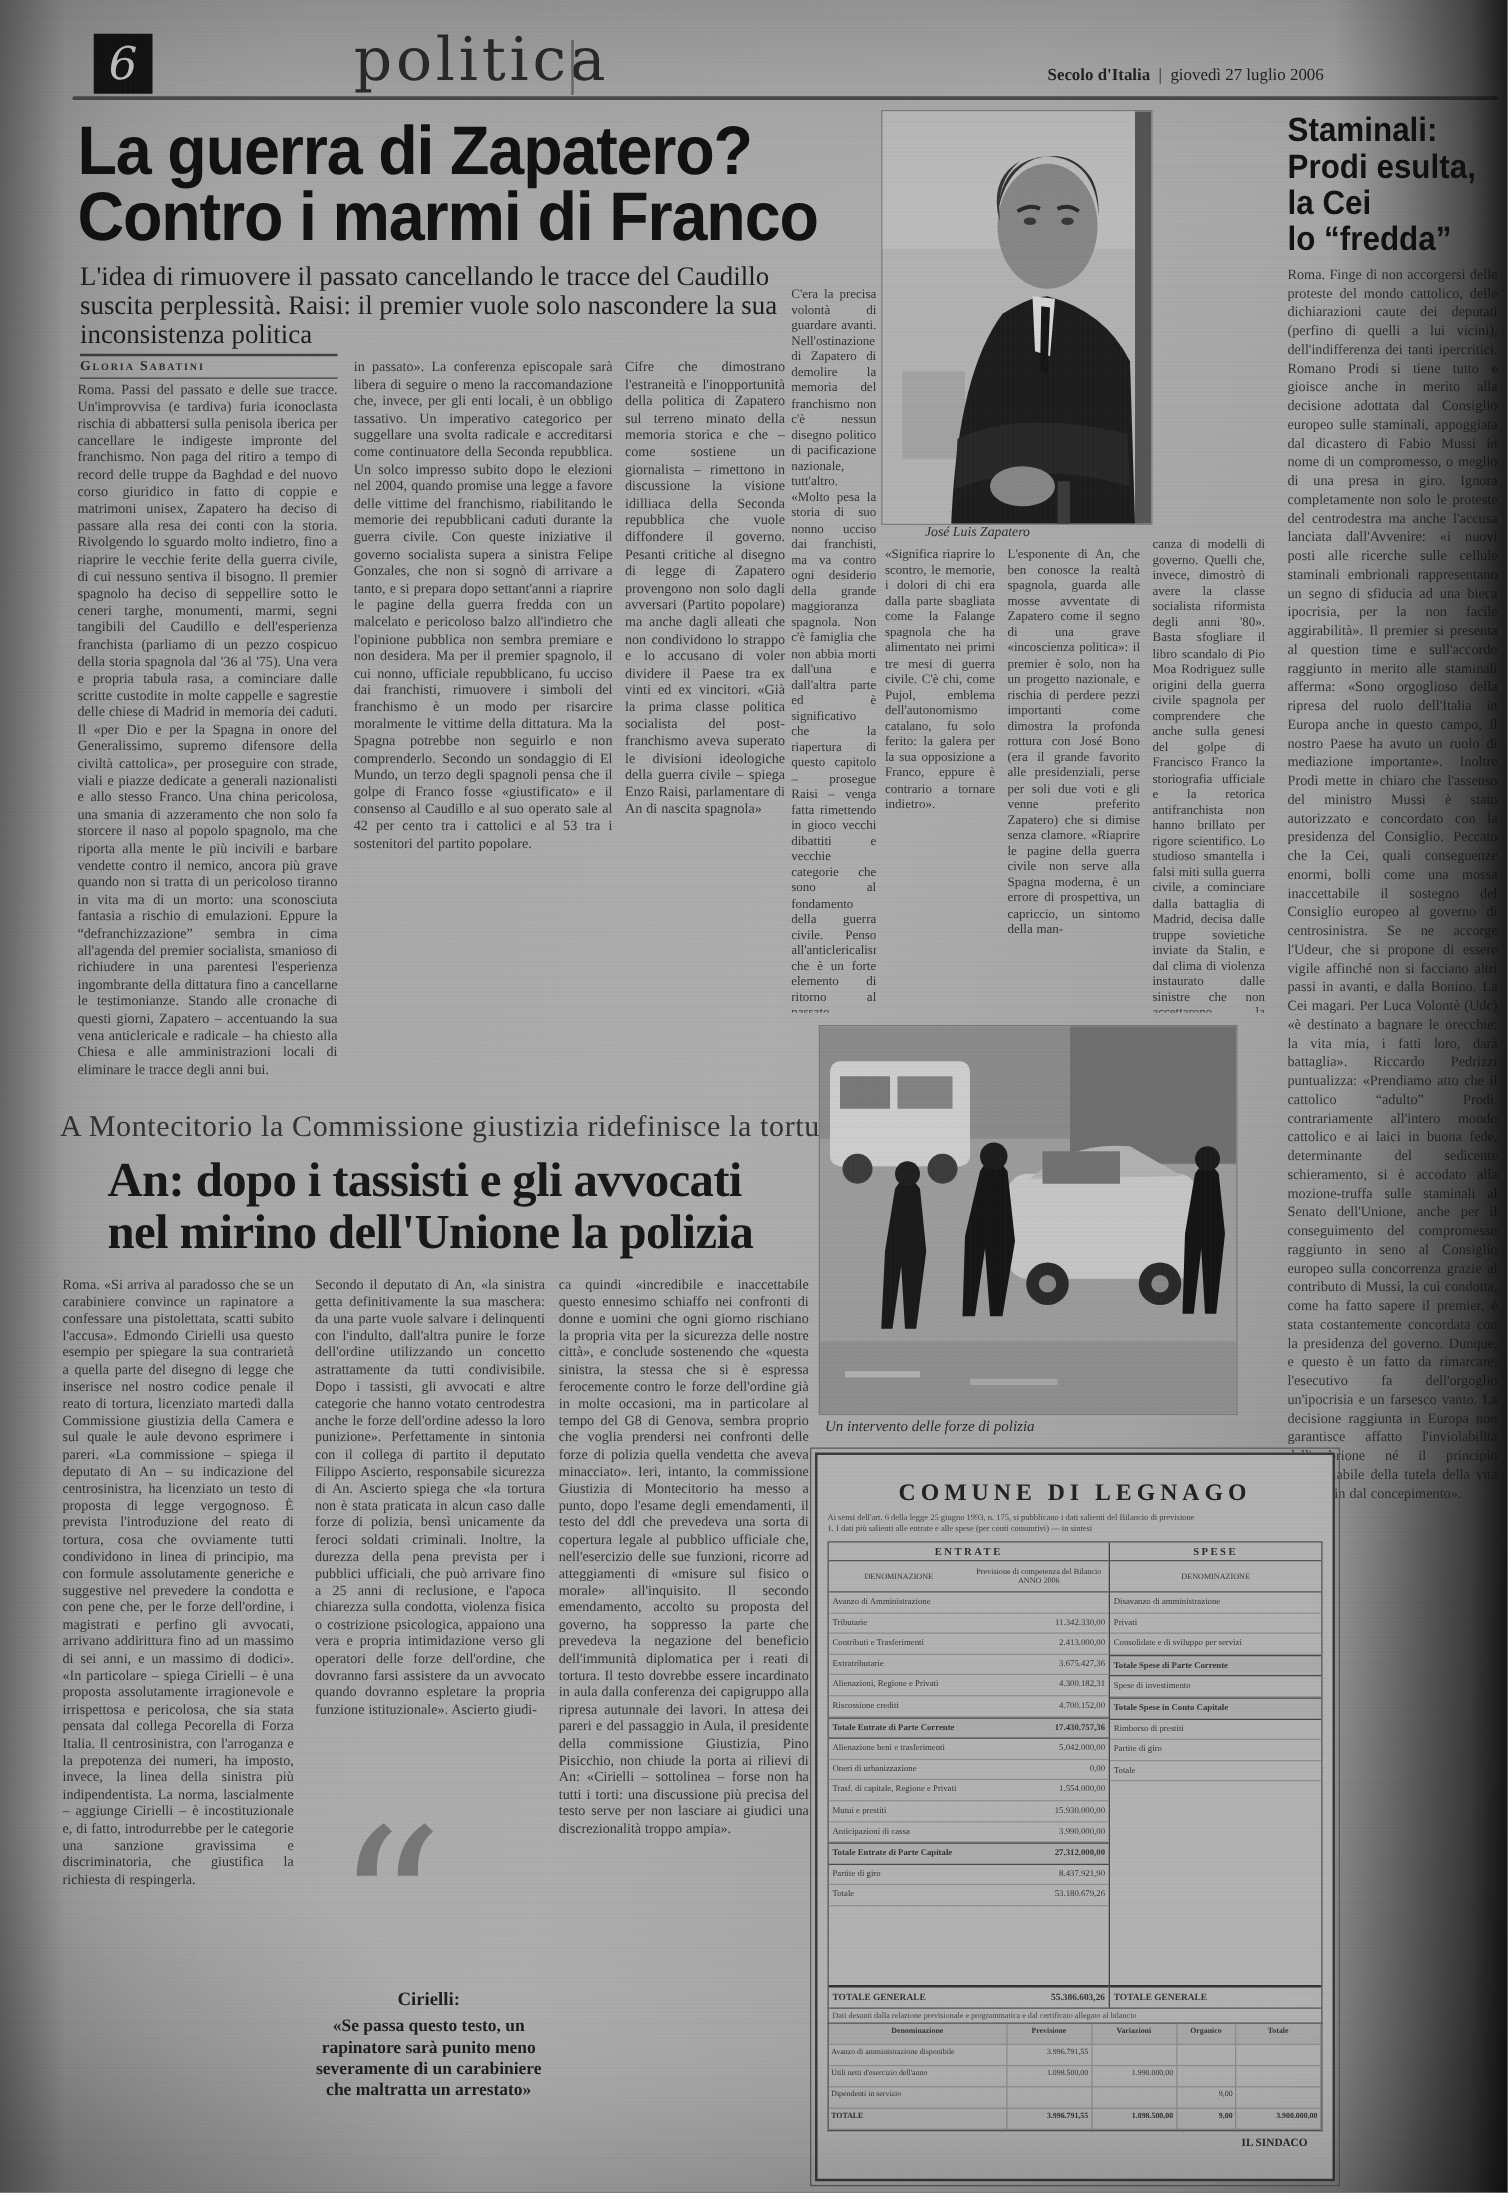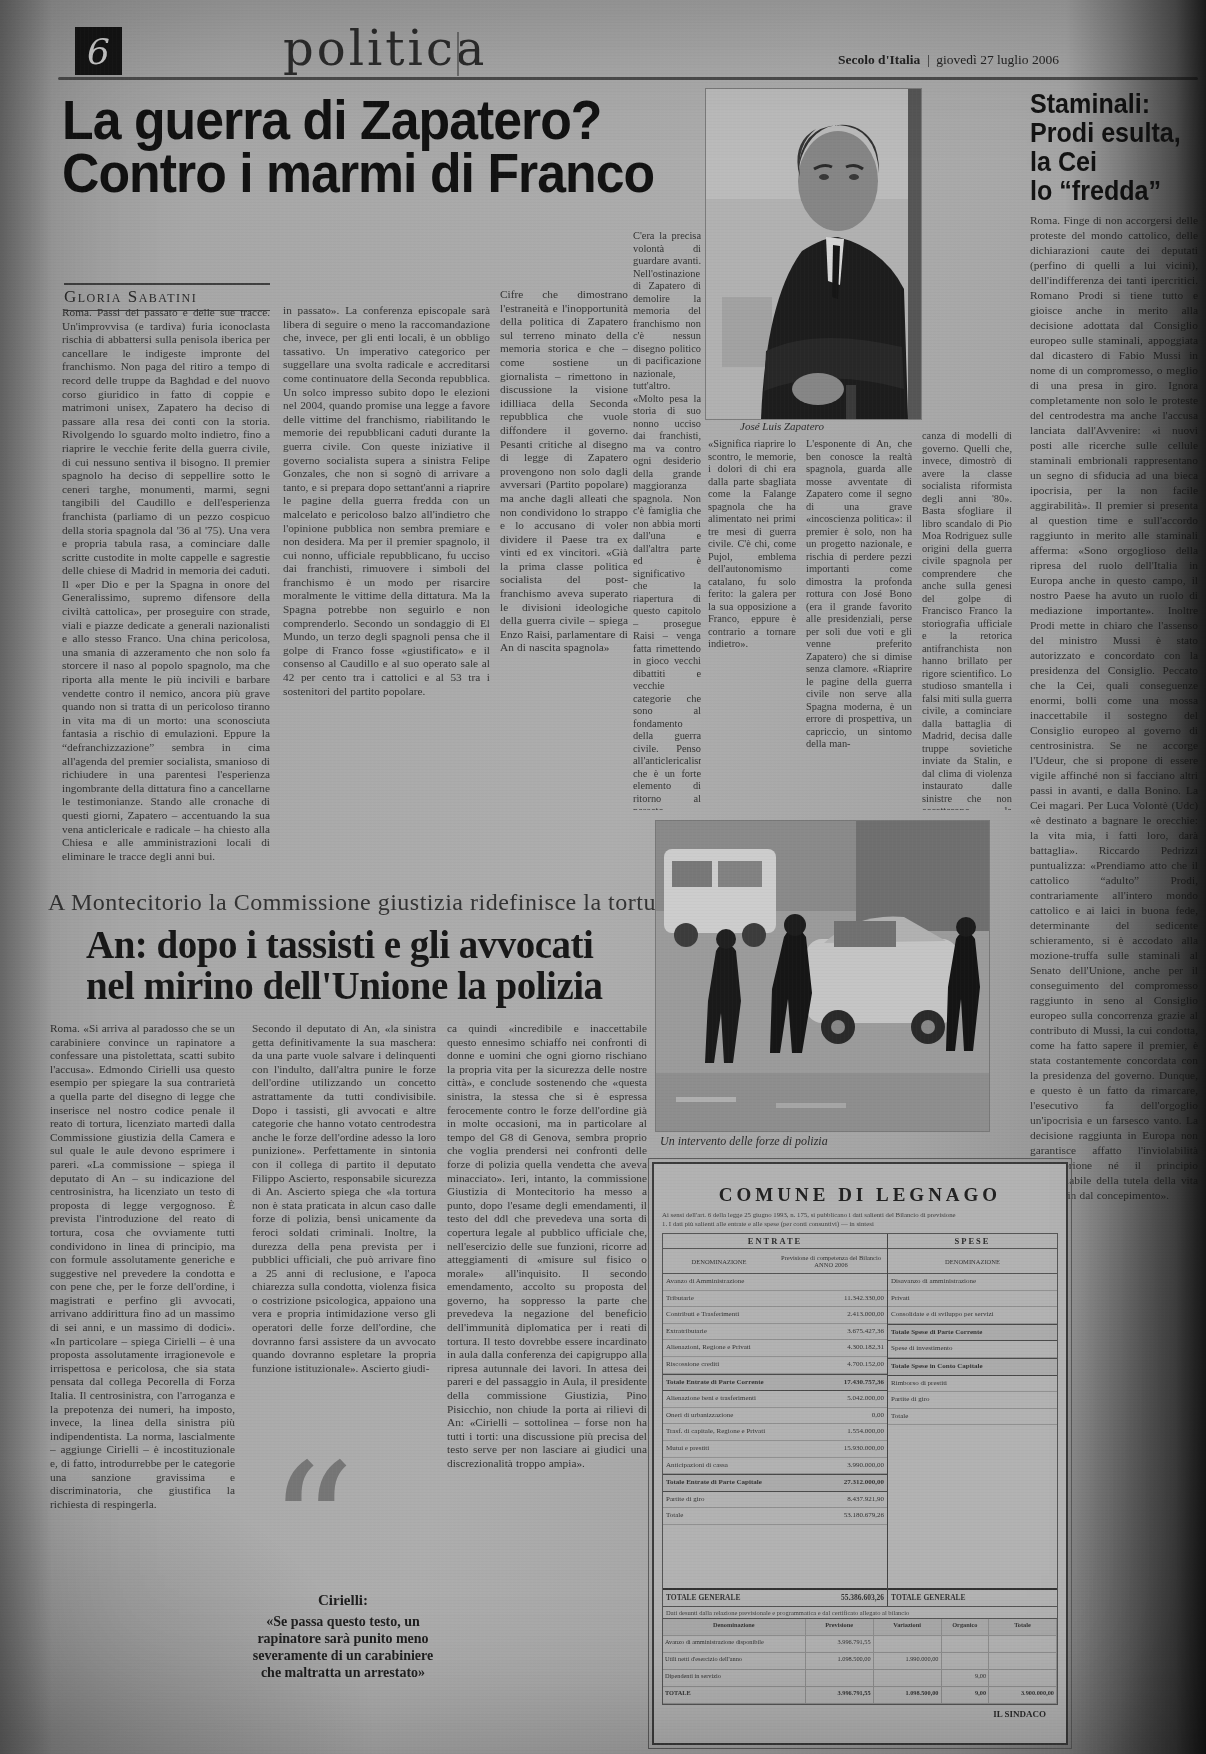--- a/index.html
+++ b/index.html
@@ -25,27 +25,27 @@
   .head-vbar{left:457px;top:32px;width:2px;height:44px;background:#6e6e6e;}
   .folio{left:838px;top:52px;font-size:13.5px;color:#242424;filter:blur(.35px);white-space:nowrap;}
   .folio b{font-weight:bold;}
   .head-rule{left:58px;top:77px;width:1140px;height:3px;background:#4c4c4c;border-radius:2px;filter:blur(.4px);}
   
   .h1{left:62px;top:94px;width:640px;font-family:"Liberation Sans",sans-serif;font-weight:bold;
     font-size:55px;line-height:53px;color:#121212;transform:scaleX(.94);transform-origin:left top;
     letter-spacing:-1px;filter:blur(.3px);}
   .standfirst{left:64px;top:210px;width:566px;font-size:21.5px;line-height:23px;color:#1e1e1e;filter:blur(.35px);}
   .byline{left:64px;top:283px;width:206px;border-top:2px solid #3f3f3f;border-bottom:1px solid #3f3f3f;
-    font-size:17px;font-weight:normal;font-variant:small-caps;letter-spacing:1.5px;color:#2a2a2a;
+    font-size:11px;font-weight:bold;font-variant:small-caps;letter-spacing:1.5px;color:#2a2a2a;
     padding:2px 0 3px 0;filter:blur(.3px);}
   .bodytxt{font-size:11.3px;line-height:13.6px;text-align:justify;color:#323231;
     filter:blur(.32px);word-spacing:.4px;overflow:hidden;hyphens:auto;}
   .narrow{font-size:10.4px;line-height:12.5px;}
   .c1{left:62px;top:306px;width:208px;height:578px;}
-  .c2{left:283px;top:304px;width:207px;height:596px;}
+  .c2{left:283px;top:288px;width:207px;height:596px;}
   .c3{left:500px;top:288px;width:128px;height:596px;}
   .c4{left:633px;top:230px;width:68px;height:580px;}
   .c5{left:708px;top:438px;width:88px;height:372px;}
   .c6{left:806px;top:438px;width:106px;height:372px;}
   .c7{left:922px;top:430px;width:90px;height:380px;}
   .photo1{left:705px;top:88px;width:215px;height:330px;border:1px solid #7b7b7b;filter:blur(.3px) grayscale(1);}
   .cap1{left:740px;top:420px;font-size:11px;font-style:italic;color:#2c2c2c;filter:blur(.3px);}
   
   .sb-head{left:1030px;top:90px;width:172px;font-family:"Liberation Sans",sans-serif;font-weight:bold;
     font-size:27px;line-height:29px;color:#141414;transform:scaleX(.93);transform-origin:left top;filter:blur(.35px);}
@@ -104,20 +104,21 @@
     <b>Secolo d'Italia</b>
     <span> &nbsp;|&nbsp; </span>
     <span>giovedì 27 luglio 2006</span>
   </div>
   <div class="abs head-rule"></div>
 
   <div class="abs h1">
     <span style="display:block">La guerra di Zapatero?</span>
     <span style="display:block">Contro i marmi di Franco</span>
   </div>
+  <div class="abs standfirst">L'idea di rimuovere il passato cancellando le tracce del Caudillo suscita perplessità. Raisi: il premier vuole solo nascondere la sua inconsistenza politica</div>
   <div class="abs byline">Gloria Sabatini</div>
 
   <div class="abs bodytxt c1">Roma. Passi del passato e delle sue tracce. Un'improvvisa (e tardiva) furia iconoclasta rischia di abbattersi sulla penisola iberica per cancellare le indigeste impronte del franchismo. Non paga del ritiro a tempo di record delle truppe da Baghdad e del nuovo corso giuridico in fatto di coppie e matrimoni unisex, Zapatero ha deciso di passare alla resa dei conti con la storia. Rivolgendo lo sguardo molto indietro, fino a riaprire le vecchie ferite della guerra civile, di cui nessuno sentiva il bisogno. Il premier spagnolo ha deciso di seppellire sotto le ceneri targhe, monumenti, marmi, segni tangibili del Caudillo e dell'esperienza franchista (parliamo di un pezzo cospicuo della storia spagnola dal '36 al '75). Una vera e propria tabula rasa, a cominciare dalle scritte custodite in molte cappelle e sagrestie delle chiese di Madrid in memoria dei caduti. Il «per Dio e per la Spagna in onore del Generalissimo, supremo difensore della civiltà cattolica», per proseguire con strade, viali e piazze dedicate a generali nazionalisti e allo stesso Franco. Una china pericolosa, una smania di azzeramento che non solo fa storcere il naso al popolo spagnolo, ma che riporta alla mente le più incivili e barbare vendette contro il nemico, ancora più grave quando non si tratta di un pericoloso tiranno in vita ma di un morto: una sconosciuta fantasia a rischio di emulazioni. Eppure la “defranchizzazione” sembra in cima all'agenda del premier socialista, smanioso di richiudere in una parentesi l'esperienza ingombrante della dittatura fino a cancellarne le testimonianze. Stando alle cronache di questi giorni, Zapatero – accentuando la sua vena anticlericale e radicale – ha chiesto alla Chiesa e alle amministrazioni locali di eliminare le tracce degli anni bui.</div>
   <div class="abs bodytxt c2">in passato». La conferenza episcopale sarà libera di seguire o meno la raccomandazione che, invece, per gli enti locali, è un obbligo tassativo. Un imperativo categorico per suggellare una svolta radicale e accreditarsi come continuatore della Seconda repubblica. Un solco impresso subito dopo le elezioni nel 2004, quando promise una legge a favore delle vittime del franchismo, riabilitando le memorie dei repubblicani caduti durante la guerra civile. Con queste iniziative il governo socialista supera a sinistra Felipe Gonzales, che non si sognò di arrivare a tanto, e si prepara dopo settant'anni a riaprire le pagine della guerra fredda con un malcelato e pericoloso balzo all'indietro che l'opinione pubblica non sembra premiare e non desidera. Ma per il premier spagnolo, il cui nonno, ufficiale repubblicano, fu ucciso dai franchisti, rimuovere i simboli del franchismo è un modo per risarcire moralmente le vittime della dittatura. Ma la Spagna potrebbe non seguirlo e non comprenderlo. Secondo un sondaggio di El Mundo, un terzo degli spagnoli pensa che il golpe di Franco fosse «giustificato» e il consenso al Caudillo e al suo operato sale al 42 per cento tra i cattolici e al 53 tra i sostenitori del partito popolare.</div>
   <div class="abs bodytxt c3">Cifre che dimostrano l'estraneità e l'inopportunità della politica di Zapatero sul terreno minato della memoria storica e che – come sostiene un giornalista – rimettono in discussione la visione idilliaca della Seconda repubblica che vuole diffondere il governo. Pesanti critiche al disegno di legge di Zapatero provengono non solo dagli avversari (Partito popolare) ma anche dagli alleati che non condividono lo strappo e lo accusano di voler dividere il Paese tra ex vinti ed ex vincitori. «Già la prima classe politica socialista del post-franchismo aveva superato le divisioni ideologiche della guerra civile – spiega Enzo Raisi, parlamentare di An di nascita spagnola»</div>
   <div class="abs bodytxt narrow c4">C'era la precisa volontà di guardare avanti. Nell'ostinazione di Zapatero di demolire la memoria del franchismo non c'è nessun disegno politico di pacificazione nazionale, tutt'altro. «Molto pesa la storia di suo nonno ucciso dai franchisti, ma va contro ogni desiderio della grande maggioranza spagnola. Non c'è famiglia che non abbia morti dall'una e dall'altra parte ed è significativo che la riapertura di questo capitolo – prosegue Raisi – venga fatta rimettendo in gioco vecchi dibattiti e vecchie categorie che sono al fondamento della guerra civile. Penso all'anticlericalismo, che è un forte elemento di ritorno al passato.</div>
   <div class="abs bodytxt narrow c5">«Significa riaprire lo scontro, le memorie, i dolori di chi era dalla parte sbagliata come la Falange spagnola che ha alimentato nei primi tre mesi di guerra civile. C'è chi, come Pujol, emblema dell'autonomismo catalano, fu solo ferito: la galera per la sua opposizione a Franco, eppure è contrario a tornare indietro».</div>
   <div class="abs bodytxt narrow c6">L'esponente di An, che ben conosce la realtà spagnola, guarda alle mosse avventate di Zapatero come il segno di una grave «incoscienza politica»: il premier è solo, non ha un progetto nazionale, e rischia di perdere pezzi importanti come dimostra la profonda rottura con José Bono (era il grande favorito alle presidenziali, perse per soli due voti e gli venne preferito Zapatero) che si dimise senza clamore. «Riaprire le pagine della guerra civile non serve alla Spagna moderna, è un errore di prospettiva, un capriccio, un sintomo della man-</div>
   <div class="abs bodytxt narrow c7">canza di modelli di governo. Quelli che, invece, dimostrò di avere la classe socialista riformista degli anni '80». Basta sfogliare il libro scandalo di Pio Moa Rodriguez sulle origini della guerra civile spagnola per comprendere che anche sulla genesi del golpe di Francisco Franco la storiografia ufficiale e la retorica antifranchista non hanno brillato per rigore scientifico. Lo studioso smantella i falsi miti sulla guerra civile, a cominciare dalla battaglia di Madrid, decisa dalle truppe sovietiche inviate da Stalin, e dal clima di violenza instaurato dalle sinistre che non accettarono la sconfitta elettorale subita nel '33.</div>
 

